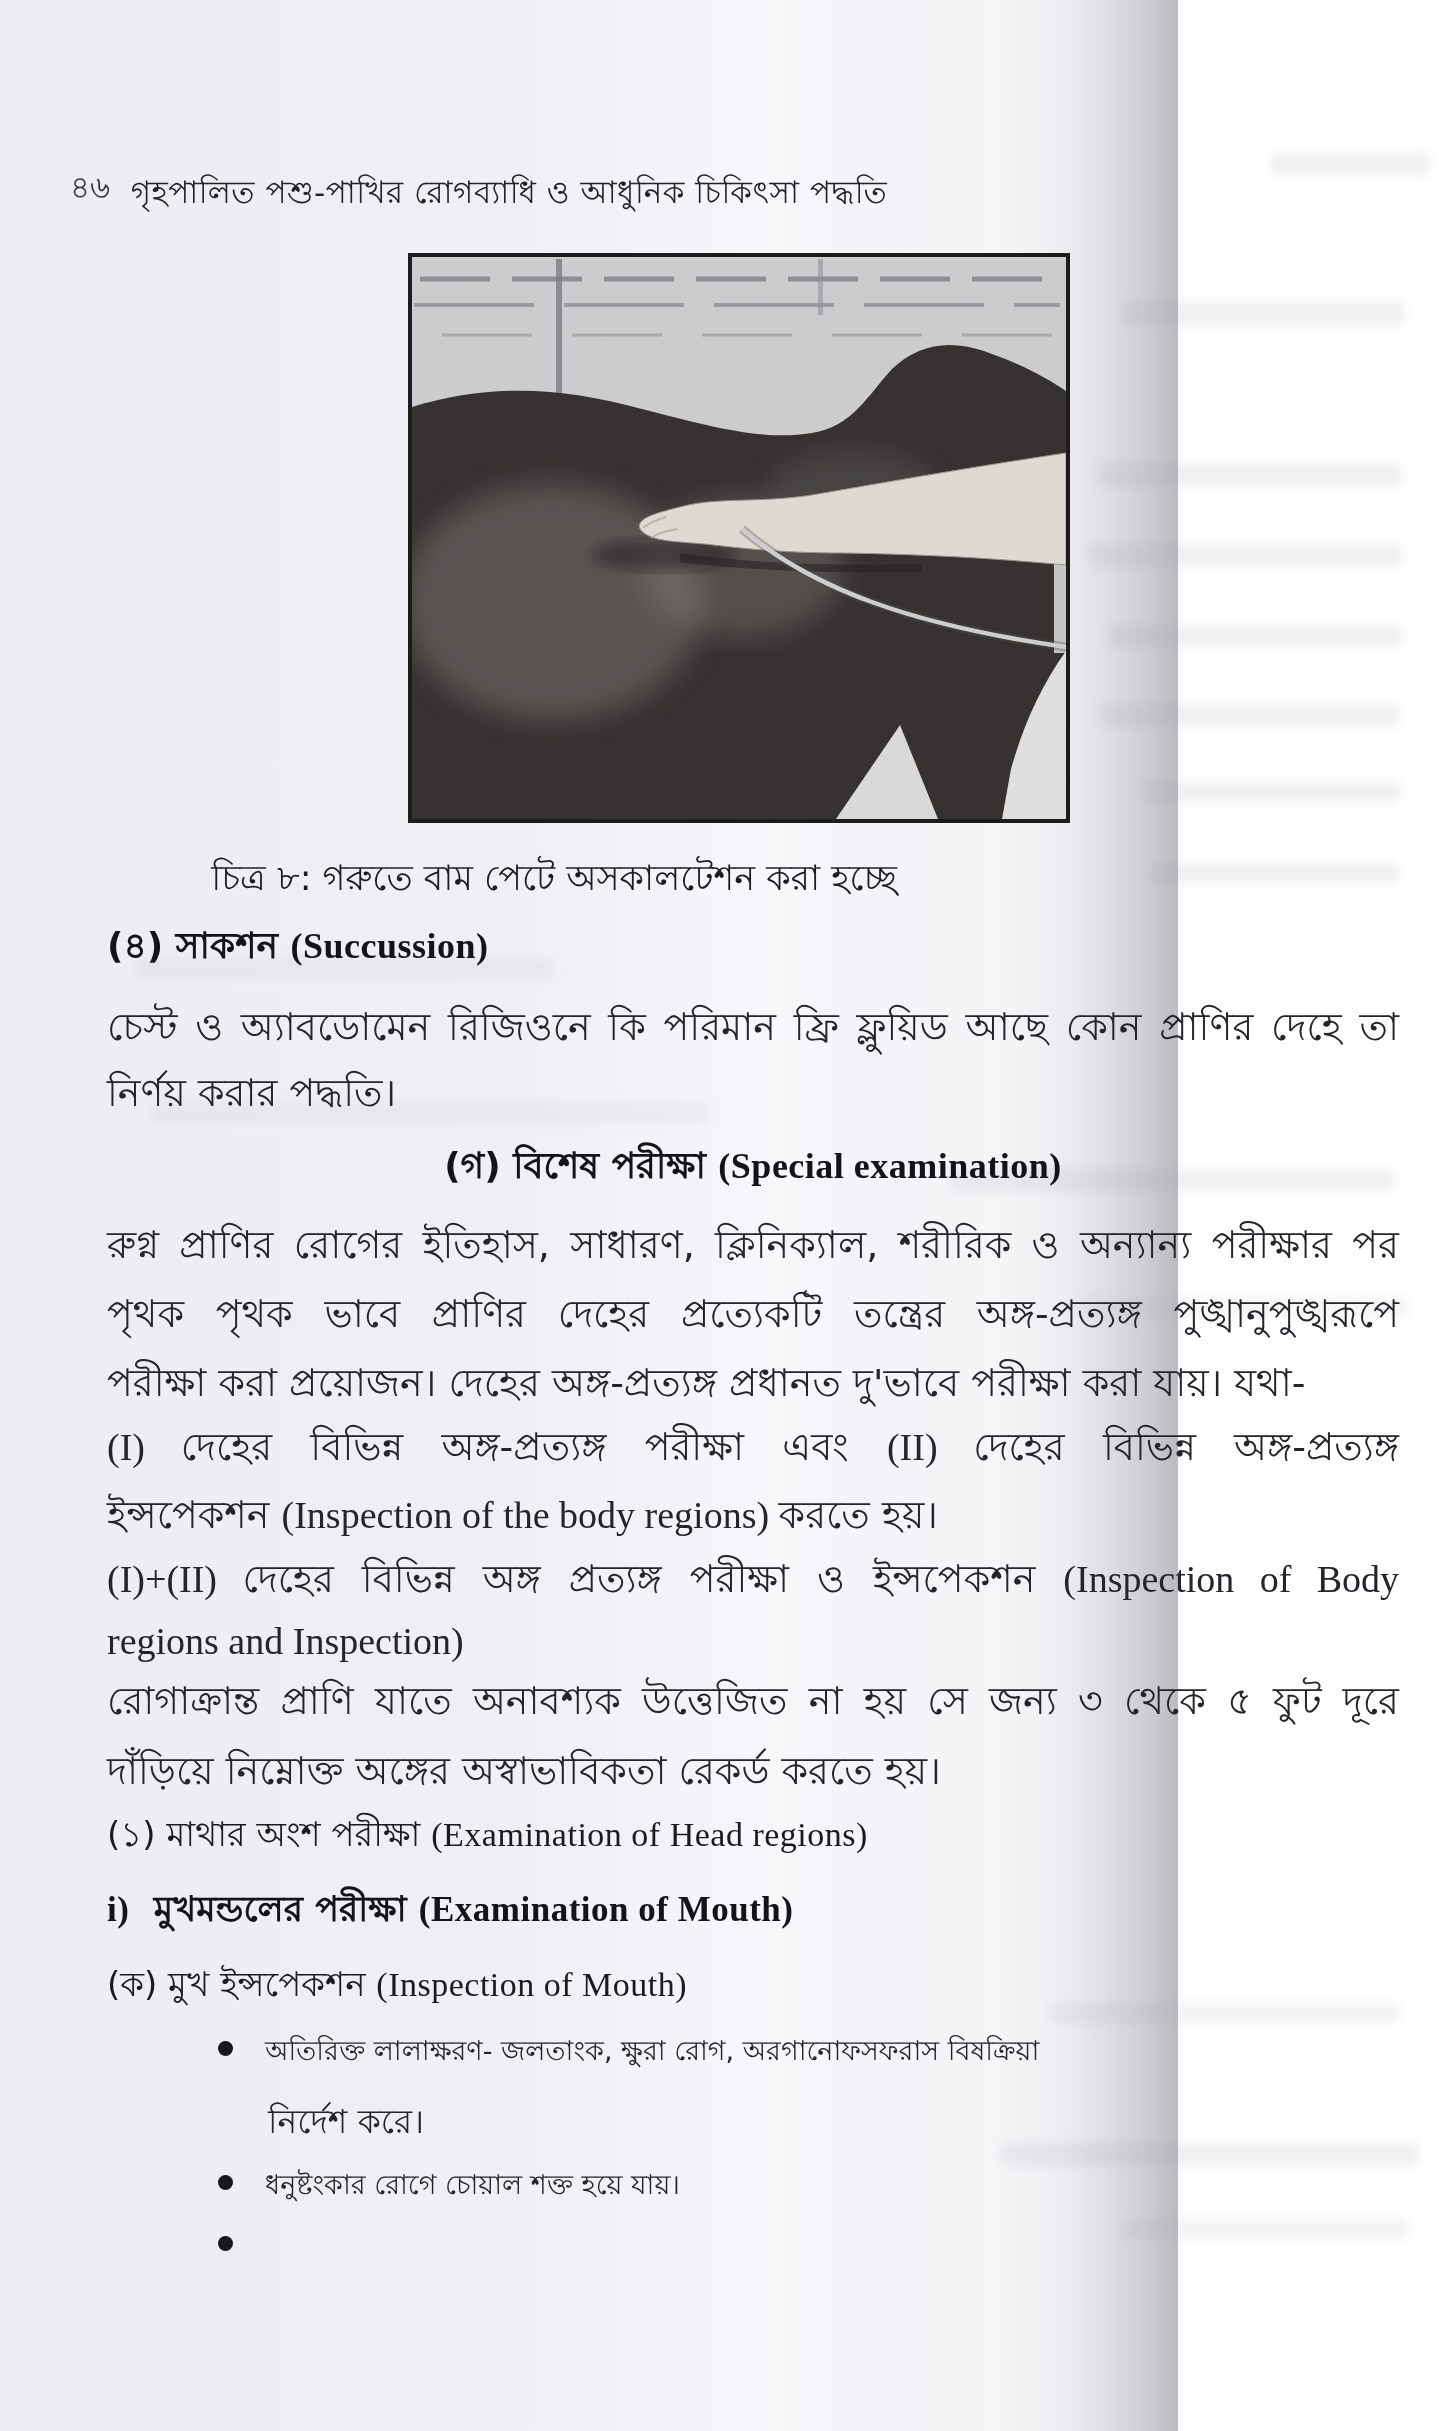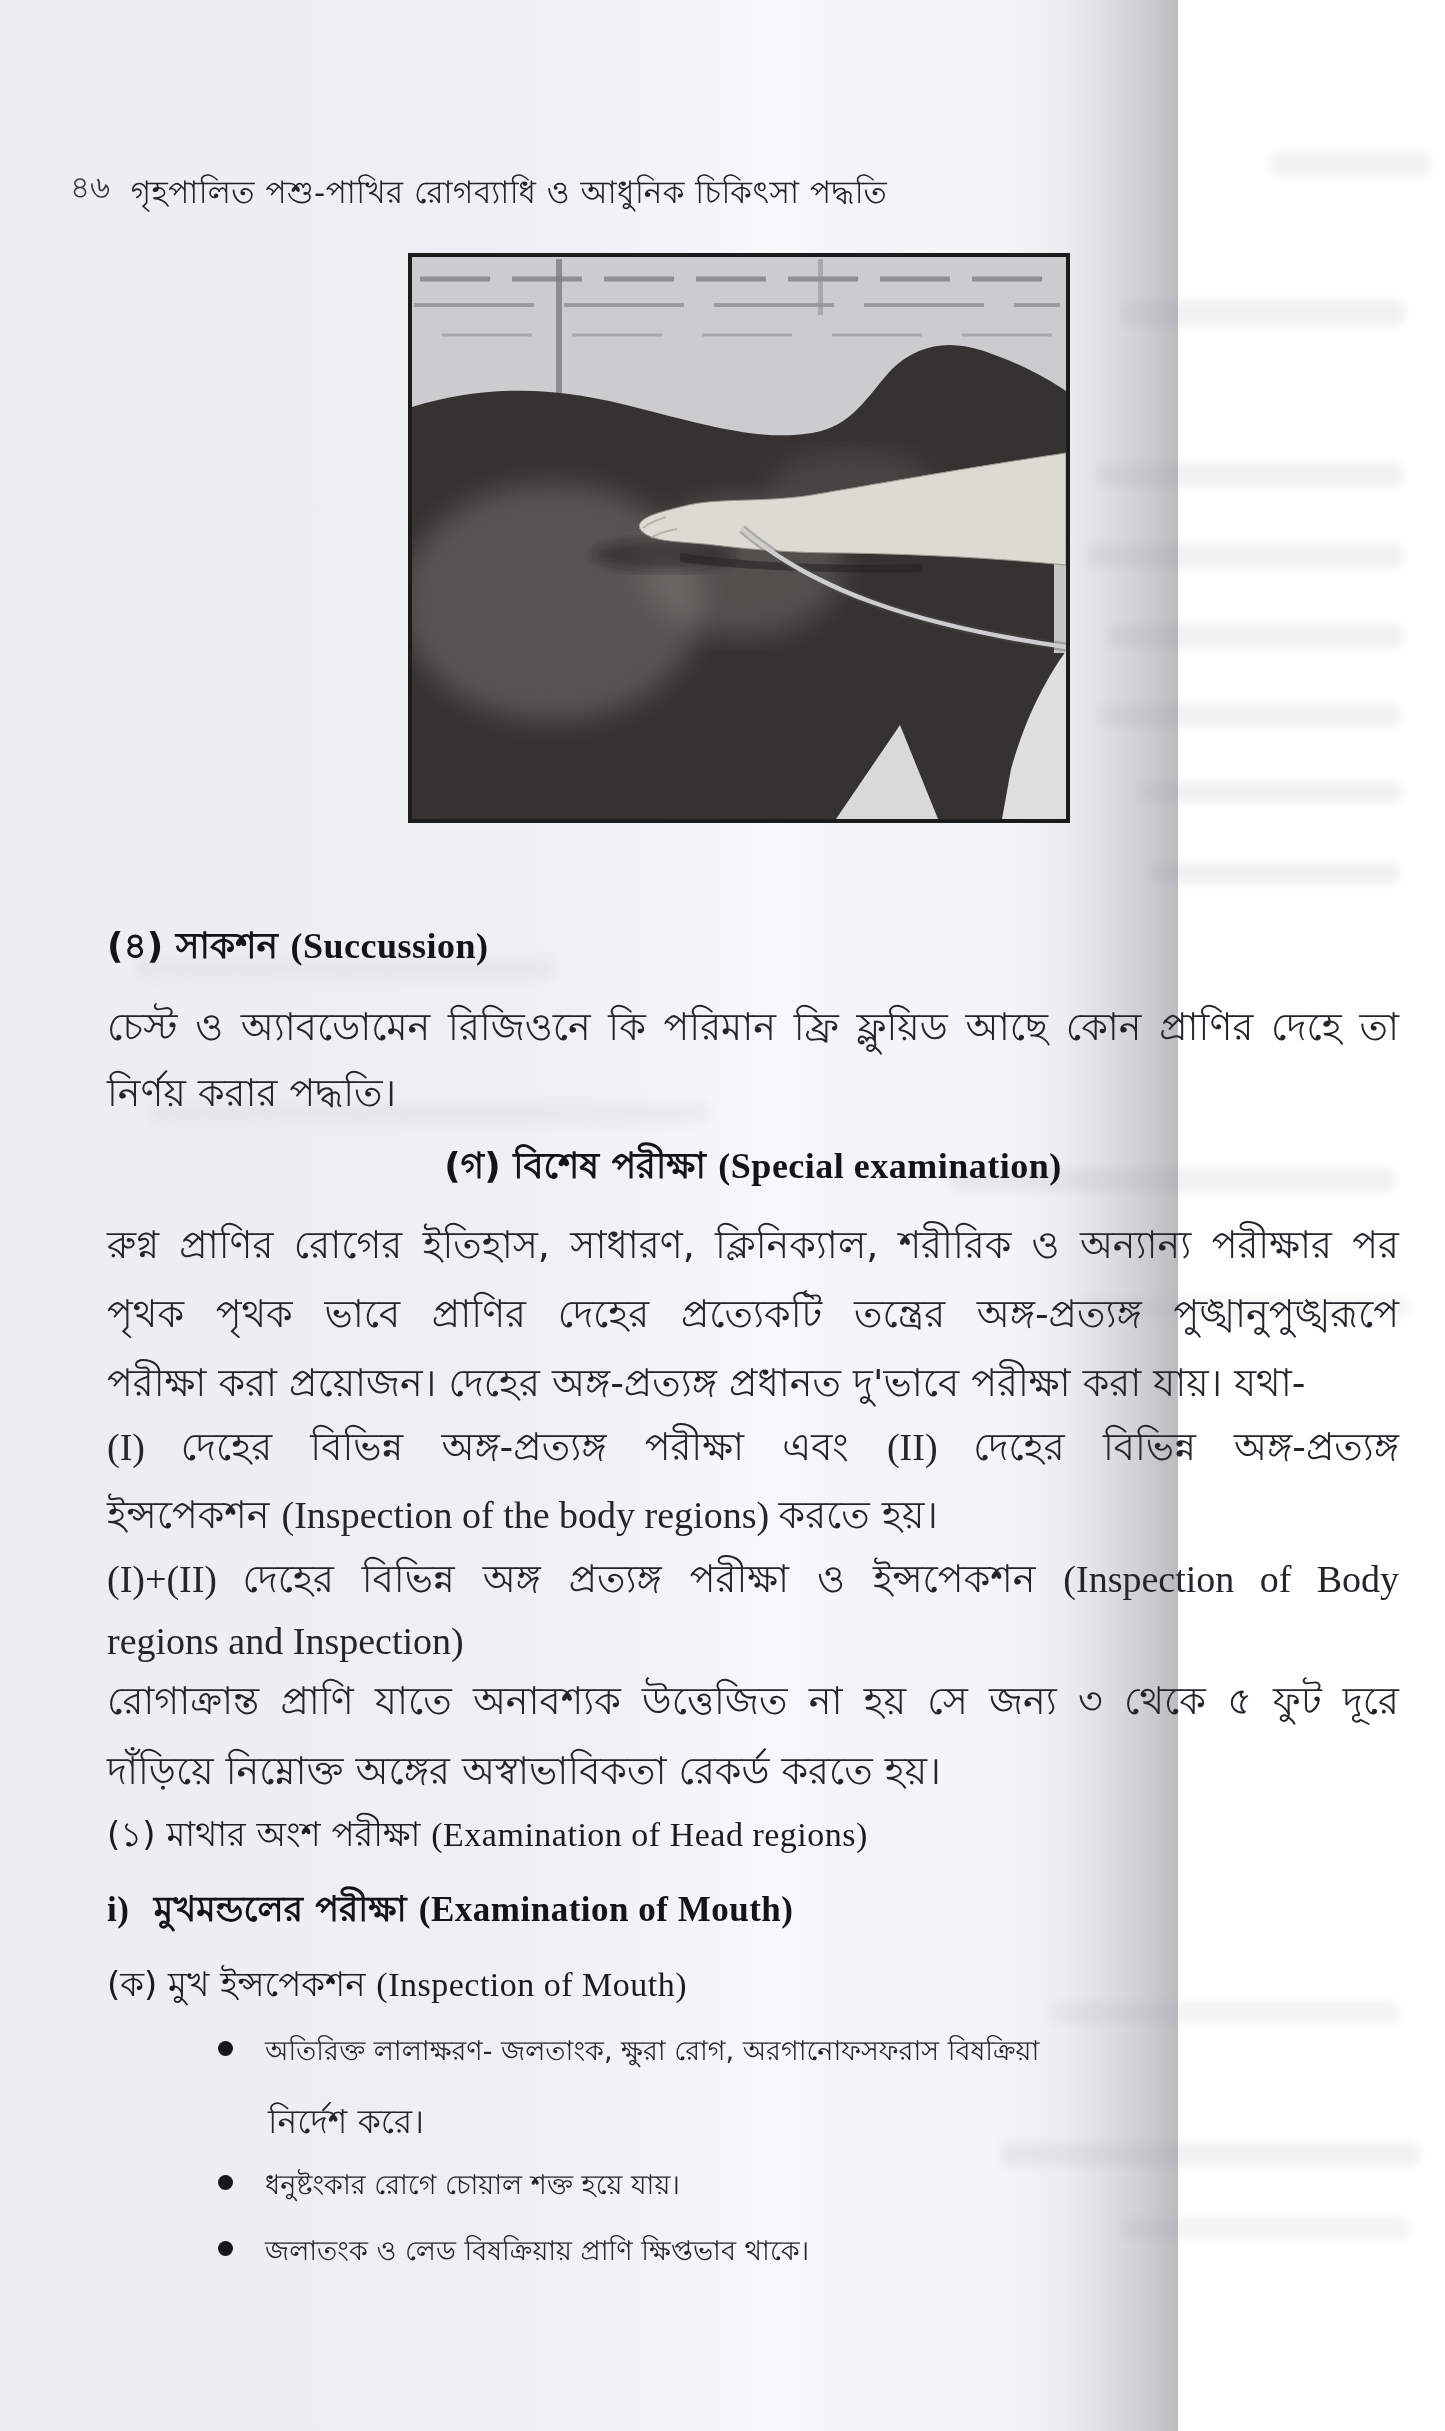--- a/index.html
+++ b/index.html
@@ -113,20 +113,21 @@
       <path d="M330,272 C 400,332 500,368 654,390" stroke="#4a4846" stroke-width="9" fill="none" opacity=".35"></path>
       <path d="M330,272 C 400,332 500,368 654,390" stroke="#d8d8da" stroke-width="4.5" fill="none"></path>
 
       <polygon points="488,468 424,562 526,562" fill="#e6e6e6"></polygon>
       <path d="M654,394 C 628,430 610,472 599,512 L 590,562 L654,562 Z" fill="#ececec"></path>
 
       <rect x="0" y="0" width="654" height="562" filter="url(#grain)" opacity=".12" fill="#888"></rect>
     </svg>
   </div>
 
+  <div class="caption bn">চিত্র ৮: গরুতে বাম পেটে অসকালটেশন করা হচ্ছে</div>
 
   <div class="line h-bold" style="top:920px;">
     <span class="bn">(৪)  সাকশন </span><span class="en">(Succussion)</span>
   </div>
   <div class="line j" style="top:1000px;">চেস্ট ও অ্যাবডোমেন রিজিওনে কি পরিমান ফ্রি ফ্লুয়িড আছে কোন প্রাণির দেহে তা</div>
   <div class="line" style="top:1066px;">নির্ণয় করার পদ্ধতি।</div>
 
   <div class="line h-bold" style="top:1140px;text-align:center;">
     <span class="bn">(গ) বিশেষ পরীক্ষা </span><span class="en">(Special examination)</span>
   </div>
@@ -164,16 +165,16 @@
   <div class="bullet-row" style="top:2030px;">
     <span class="bullet-dot"></span><span class="bn">অতিরিক্ত লালাক্ষরণ- জলতাংক, ক্ষুরা রোগ, অরগানোফসফরাস বিষক্রিয়া</span>
   </div>
   <div class="bullet-cont" style="top:2096px;">নির্দেশ করে।</div>
 
   <div class="bullet-row" style="top:2164px;">
     <span class="bullet-dot"></span><span class="bn">ধনুষ্টংকার রোগে চোয়াল শক্ত হয়ে যায়।</span>
   </div>
 
   <div class="bullet-row" style="top:2230px;">
-    <span class="bullet-dot"></span><span class="bn">জলাতংক ও লেড বিষক্রিয়ায় প্রাণি ক্ষিপ্তভাব থাকে।</span>
+    <span class="bullet-dot"></span>
   </div>
 
 </div>
 
 </body></html>

